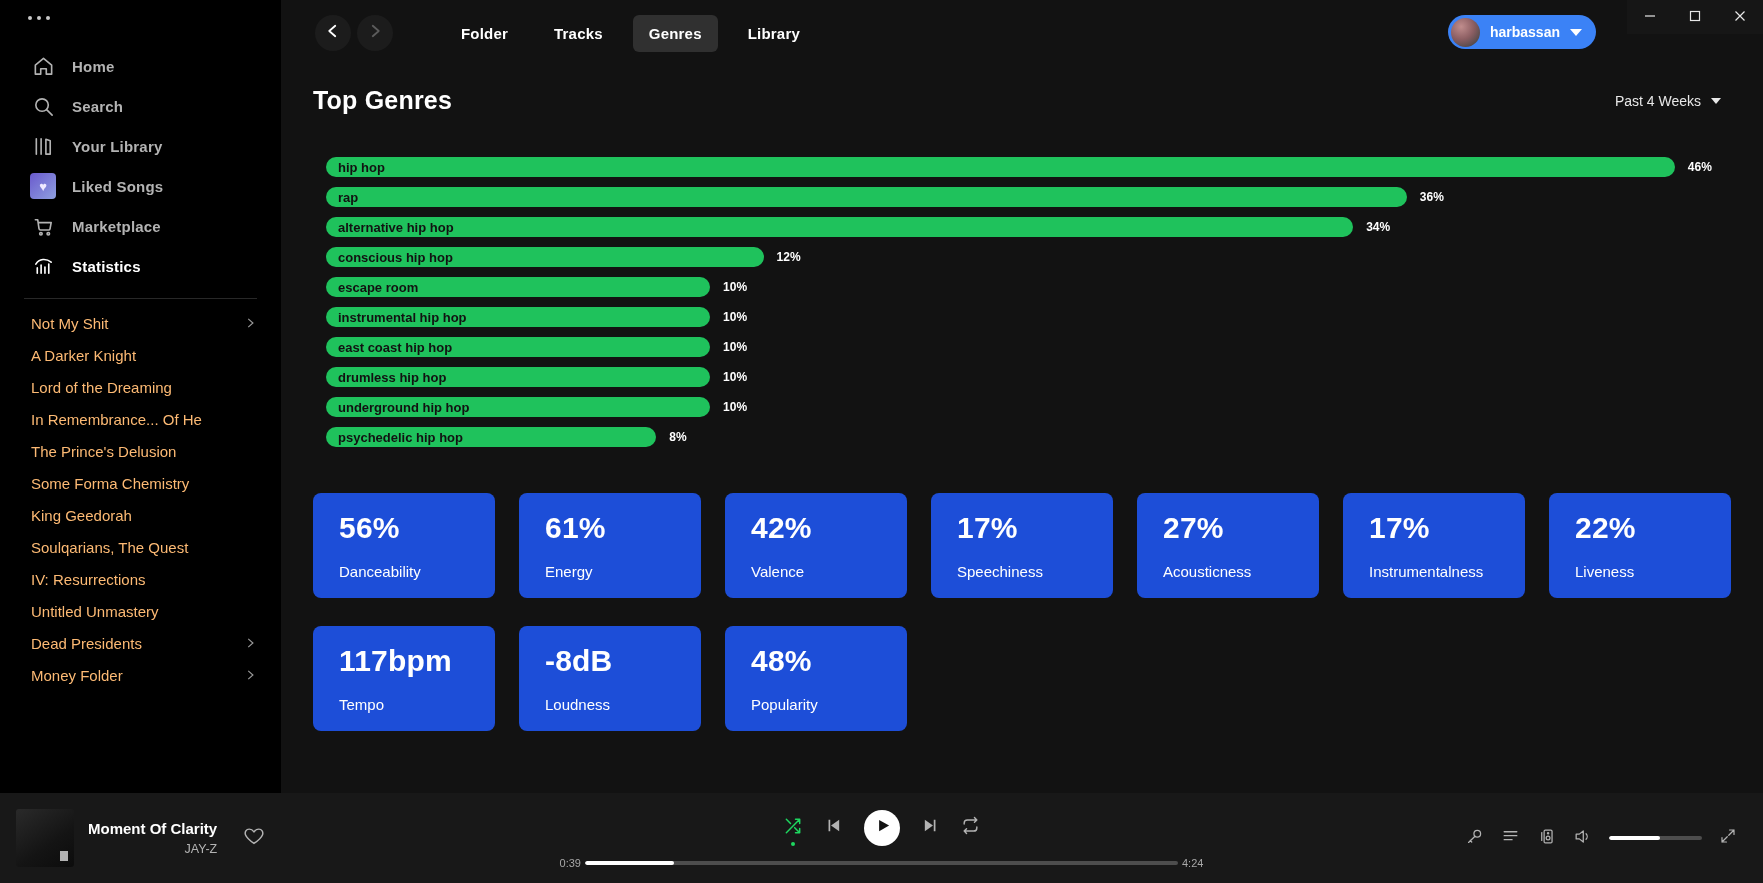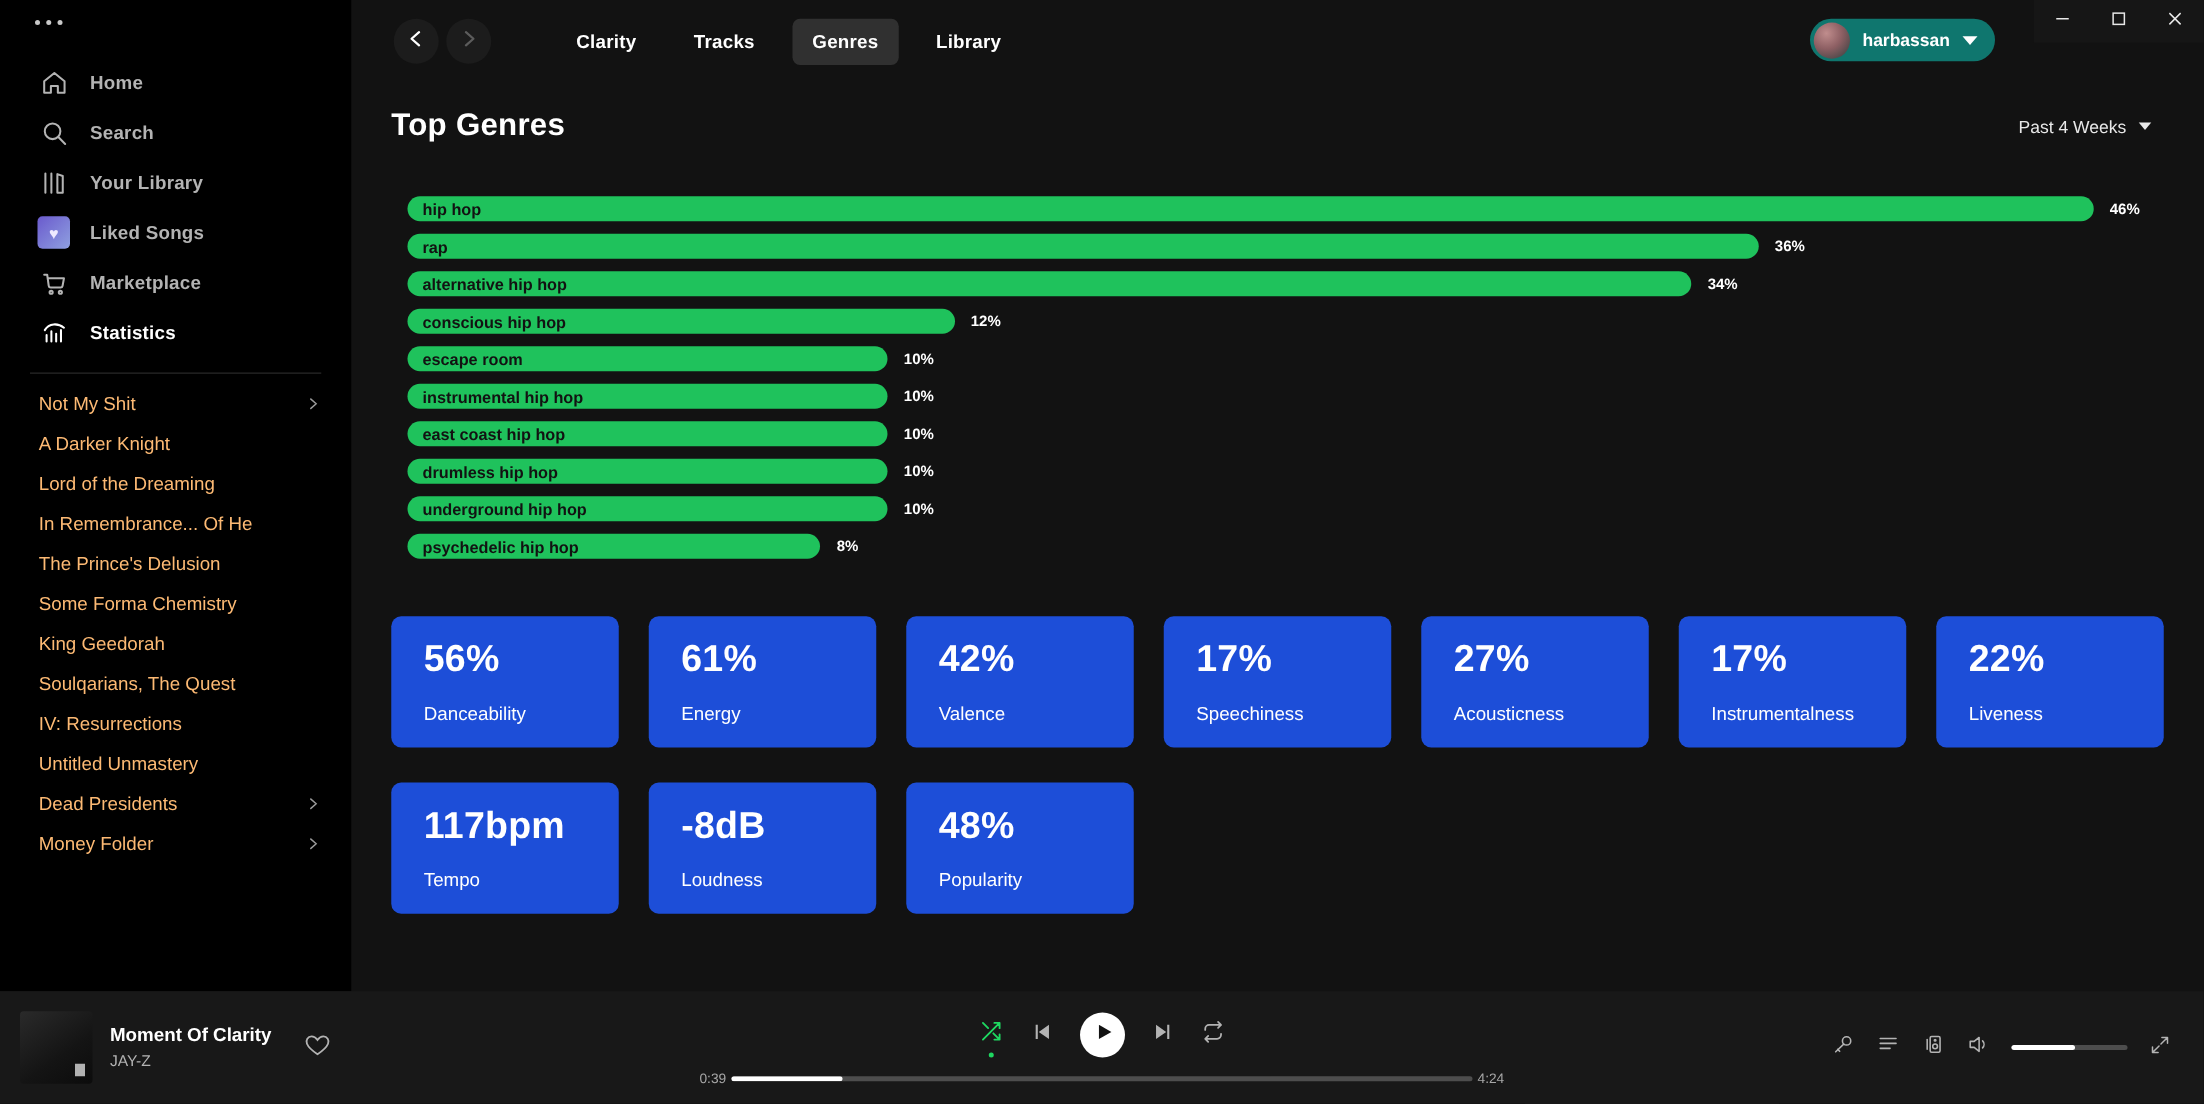--- a/index.html
+++ b/index.html
@@ -40,21 +40,21 @@
     align-items:center; justify-content:center; cursor:pointer; }
   .nav-circle + .nav-circle { margin-left:6px; }
   .nav-circle svg { fill:none; stroke-width:2.4; stroke-linecap:round; stroke-linejoin:round; }
   .nav-back svg { stroke:#fff; }
   .nav-fwd svg { stroke:#5c5c5c; }
   .tabs { display:flex; align-items:center; margin-left:52px; gap:14px; }
   .tab { font-size:15px; font-weight:bold; color:#fff; padding:10px 16px; border-radius:6px;
     cursor:pointer; letter-spacing:.2px; }
   .tab.active { background:#303030; }
   .user-pill { position:absolute; top:15px; right:167px; height:34px; border-radius:17px;
-    background:#0f766e; display:flex; align-items:center; padding:3px 14px 3px 3px; cursor:pointer; }
+    background:#3b82f6; display:flex; align-items:center; padding:3px 14px 3px 3px; cursor:pointer; }
   .avatar { width:29px; height:29px; border-radius:50%;
     background:radial-gradient(circle at 35% 30%, #c08d8d 0%, #8d5f63 45%, #2e3d3d 100%); }
   .user-name { font-size:14px; font-weight:bold; margin:0 10px 0 10px; }
   .caret-down { width:0; height:0; border-left:6px solid transparent; border-right:6px solid transparent;
     border-top:7px solid #fff; }
 
   .page-head { display:flex; align-items:center; justify-content:space-between;
     margin:34px 42px 0 32px; }
   .page-title { font-size:25px; font-weight:bold; letter-spacing:.2px; }
   .period { display:flex; align-items:center; gap:10px; font-size:14px; color:#e8e8e8; cursor:pointer; }
@@ -77,21 +77,21 @@
   .card-label { font-size:15px; color:#fff; }
 
   
   .player { position:absolute; left:0; bottom:0; width:1763px; height:90px; background:#181818;
     display:grid; grid-template-columns:1fr auto 1fr; align-items:center; }
   .player-left { display:flex; align-items:center; padding-left:16px; }
   .album-art { width:58px; height:58px; border-radius:3px; position:relative;
     background:linear-gradient(145deg,#2a2a2a 0%,#141414 60%,#0c0c0c 100%); overflow:hidden; }
   .album-art::after { content:""; position:absolute; right:6px; bottom:6px; width:8px; height:10px;
     background:#cfcfcf; opacity:.85; }
-  .track-meta { margin-left:14px; }
+  .track-meta { margin-left:14px;text-align:right; }
   .track-title { font-size:15px; font-weight:bold; color:#fff; }
   .track-artist { font-size:12.5px; color:#b3b3b3; margin-top:5px; }
   .heart-btn { margin-left:26px; display:flex; cursor:pointer; }
   .heart-btn svg { stroke:#b3b3b3; fill:none; stroke-width:1.6; }
 
   .player-center { display:flex; flex-direction:column; align-items:center; }
   .controls { display:flex; align-items:center; gap:22px; height:40px; }
   .ctl { display:flex; align-items:center; justify-content:center; cursor:pointer; position:relative; }
   .ctl svg { fill:#b3b3b3; }
   .ctl.stroke svg { fill:none; stroke:#b3b3b3; stroke-width:1.8; stroke-linecap:round; stroke-linejoin:round; }
@@ -266,21 +266,21 @@
         <span><svg width="18" height="18" viewBox="0 0 24 24">
               <path d="M15 5l-8 7 8 7"></path>
             </svg></span>
       </div>
       <div class="nav-circle nav-fwd">
         <span><svg width="18" height="18" viewBox="0 0 24 24">
               <path d="M9 5l8 7-8 7"></path>
             </svg></span>
       </div>
       <div class="tabs" id="tab-list">
-          <div class="tab">Clarity</div>
+          <div class="tab">Folder</div>
           <div class="tab">Tracks</div>
           <div class="tab active">Genres</div>
           <div class="tab">Library</div>
         </div>
     </div>
 
     <div class="user-pill">
       <div class="avatar"></div>
       <span class="user-name">harbassan</span>
       <span class="caret-down"></span>

